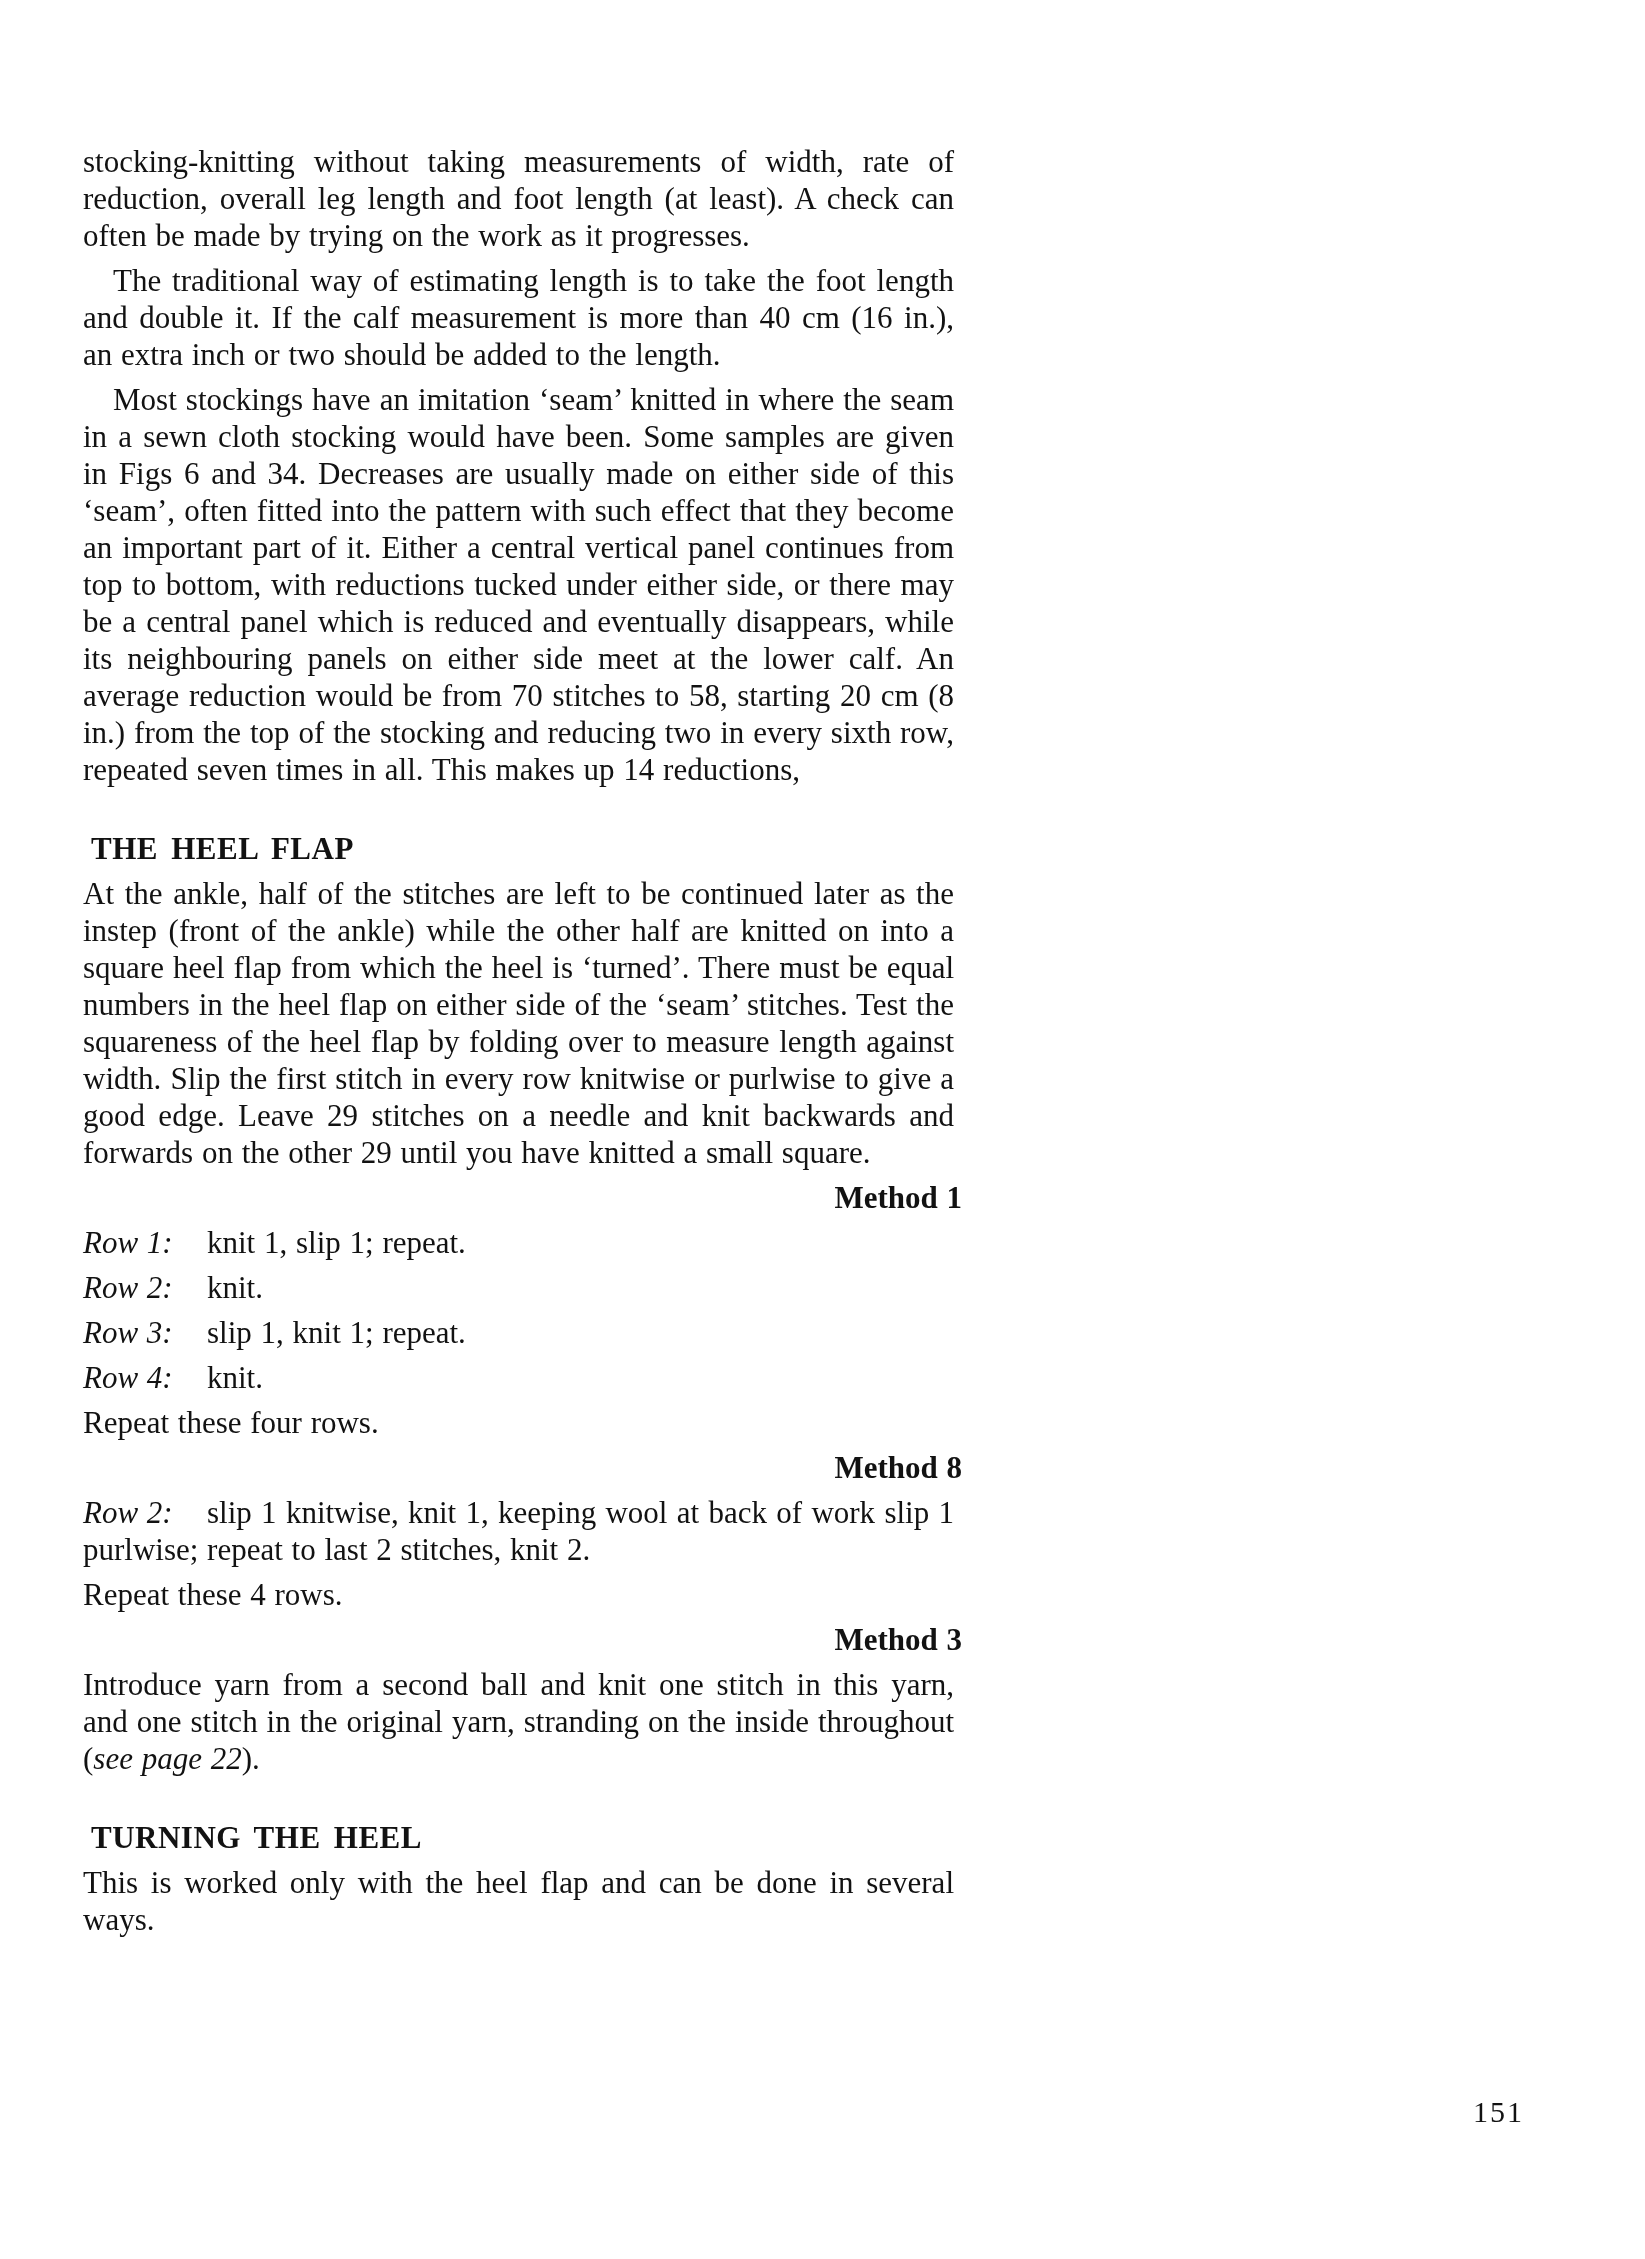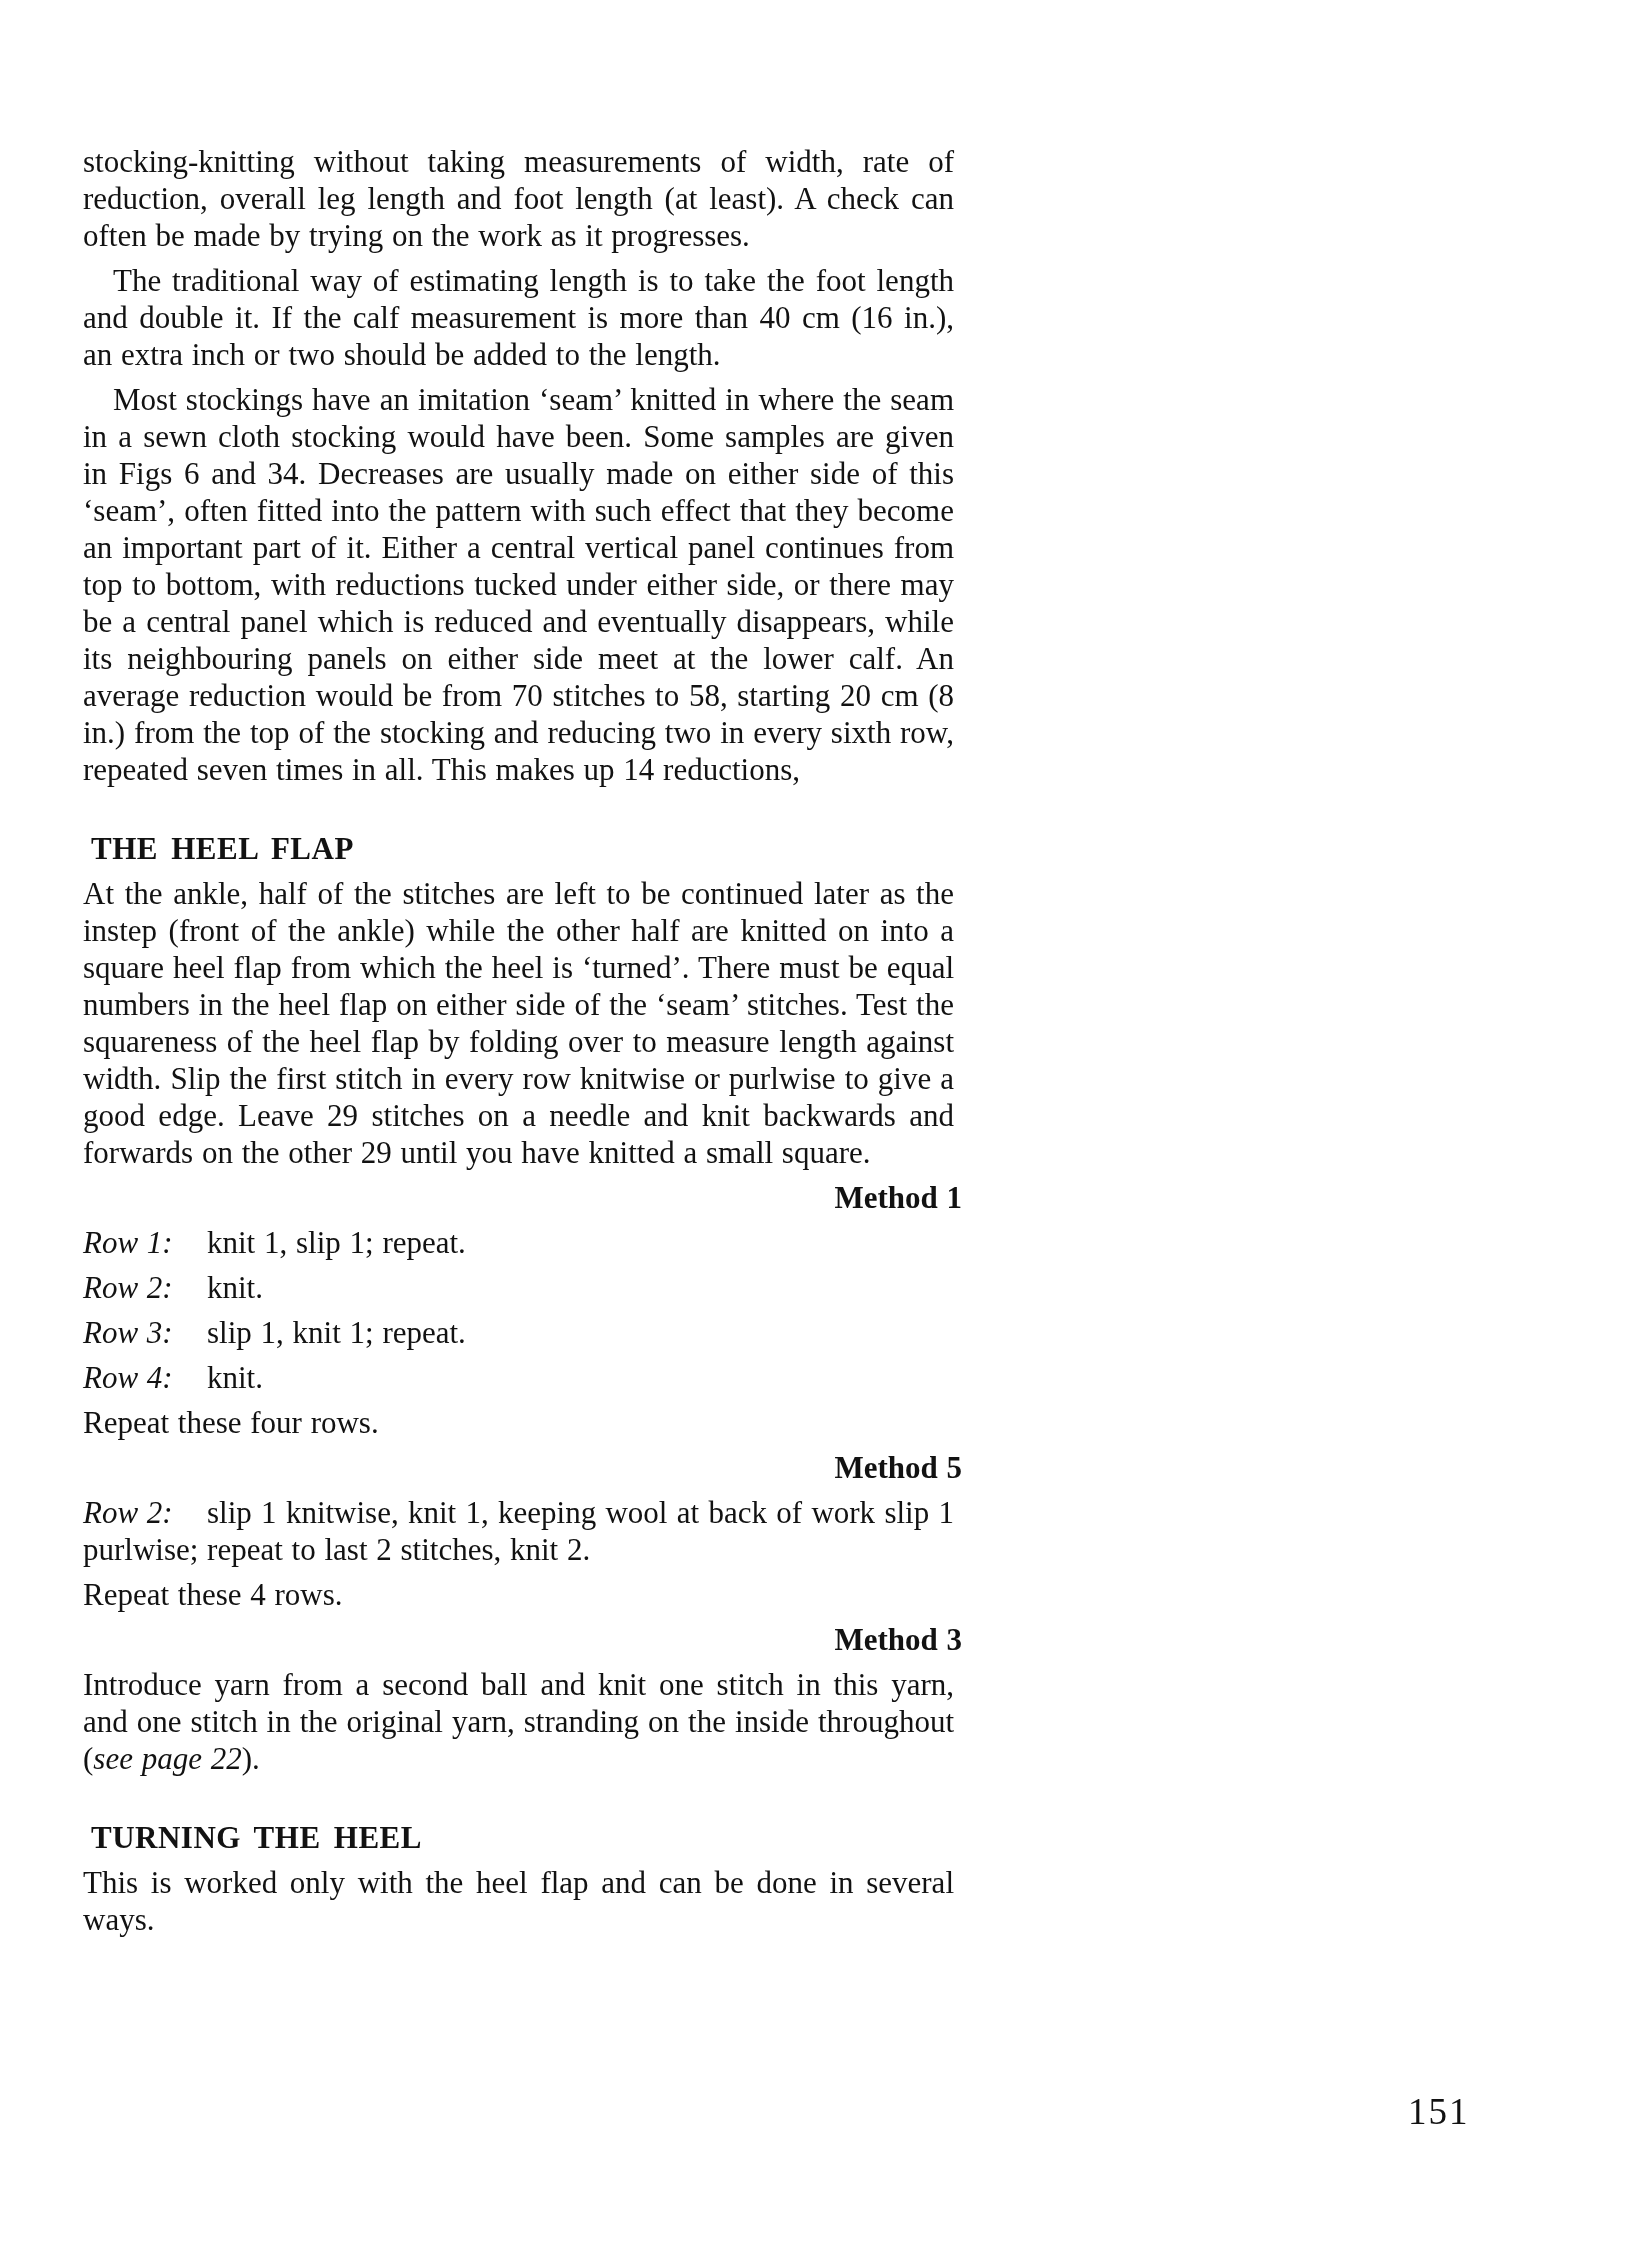--- a/index.html
+++ b/index.html
@@ -56,23 +56,23 @@
     display: inline-block;
     width: 124px;
     font-style: italic;
     text-align: left;
   }
   .inline-italic {
     font-style: italic;
   }
   .page-number {
     position: absolute;
-    left: 1408px;
+    left: 1473px;
     top: 2093px;
-    font-size: 37px;
+    font-size: 30px;
     line-height: 37px;
     letter-spacing: 2px;
   }
 </style>
 </head>
 <body>
 
 <div class="page">
 
   <main class="text-column">
@@ -84,21 +84,21 @@
     <h2 class="section-heading">THE HEEL FLAP</h2>
     <p class="body-par">At the ankle, half of the stitches are left to be continued later as the instep (front of the ankle) while the other half are knitted on into a square heel flap from which the heel is ‘turned’. There must be equal numbers in the heel flap on either side of the ‘seam’ stitches. Test the squareness of the heel flap by folding over to measure length against width. Slip the first stitch in every row knitwise or purlwise to give a good edge. Leave 29 stitches on a needle and knit backwards and forwards on the other 29 until you have knitted a small square.</p>
 
     <h3 class="method-heading">Method 1</h3>
     <p class="pattern-row"><span class="row-label">Row 1:</span><span>knit 1, slip 1; repeat.</span></p>
     <p class="pattern-row"><span class="row-label">Row 2:</span><span>knit.</span></p>
     <p class="pattern-row"><span class="row-label">Row 3:</span><span>slip 1, knit 1; repeat.</span></p>
     <p class="pattern-row"><span class="row-label">Row 4:</span><span>knit.</span></p>
     <p class="body-par">Repeat these four rows.</p>
 
-    <h3 class="method-heading">Method 5</h3>
+    <h3 class="method-heading">Method 8</h3>
     <p class="pattern-row"><span class="row-label">Row 2:</span><span>slip 1 knitwise, knit 1, keeping wool at back of work slip 1 purlwise; repeat to last 2 stitches, knit 2.</span></p>
     <p class="body-par">Repeat these 4 rows.</p>
 
     <h3 class="method-heading">Method 3</h3>
     <p class="body-par"><span>Introduce yarn from a second ball and knit one stitch in this yarn, and one stitch in the original yarn, stranding on the inside throughout (</span><span class="inline-italic">see page 22</span><span>).</span></p>
 
     <h2 class="section-heading">TURNING THE HEEL</h2>
     <p class="body-par">This is worked only with the heel flap and can be done in several ways.</p>
 
   </main>

